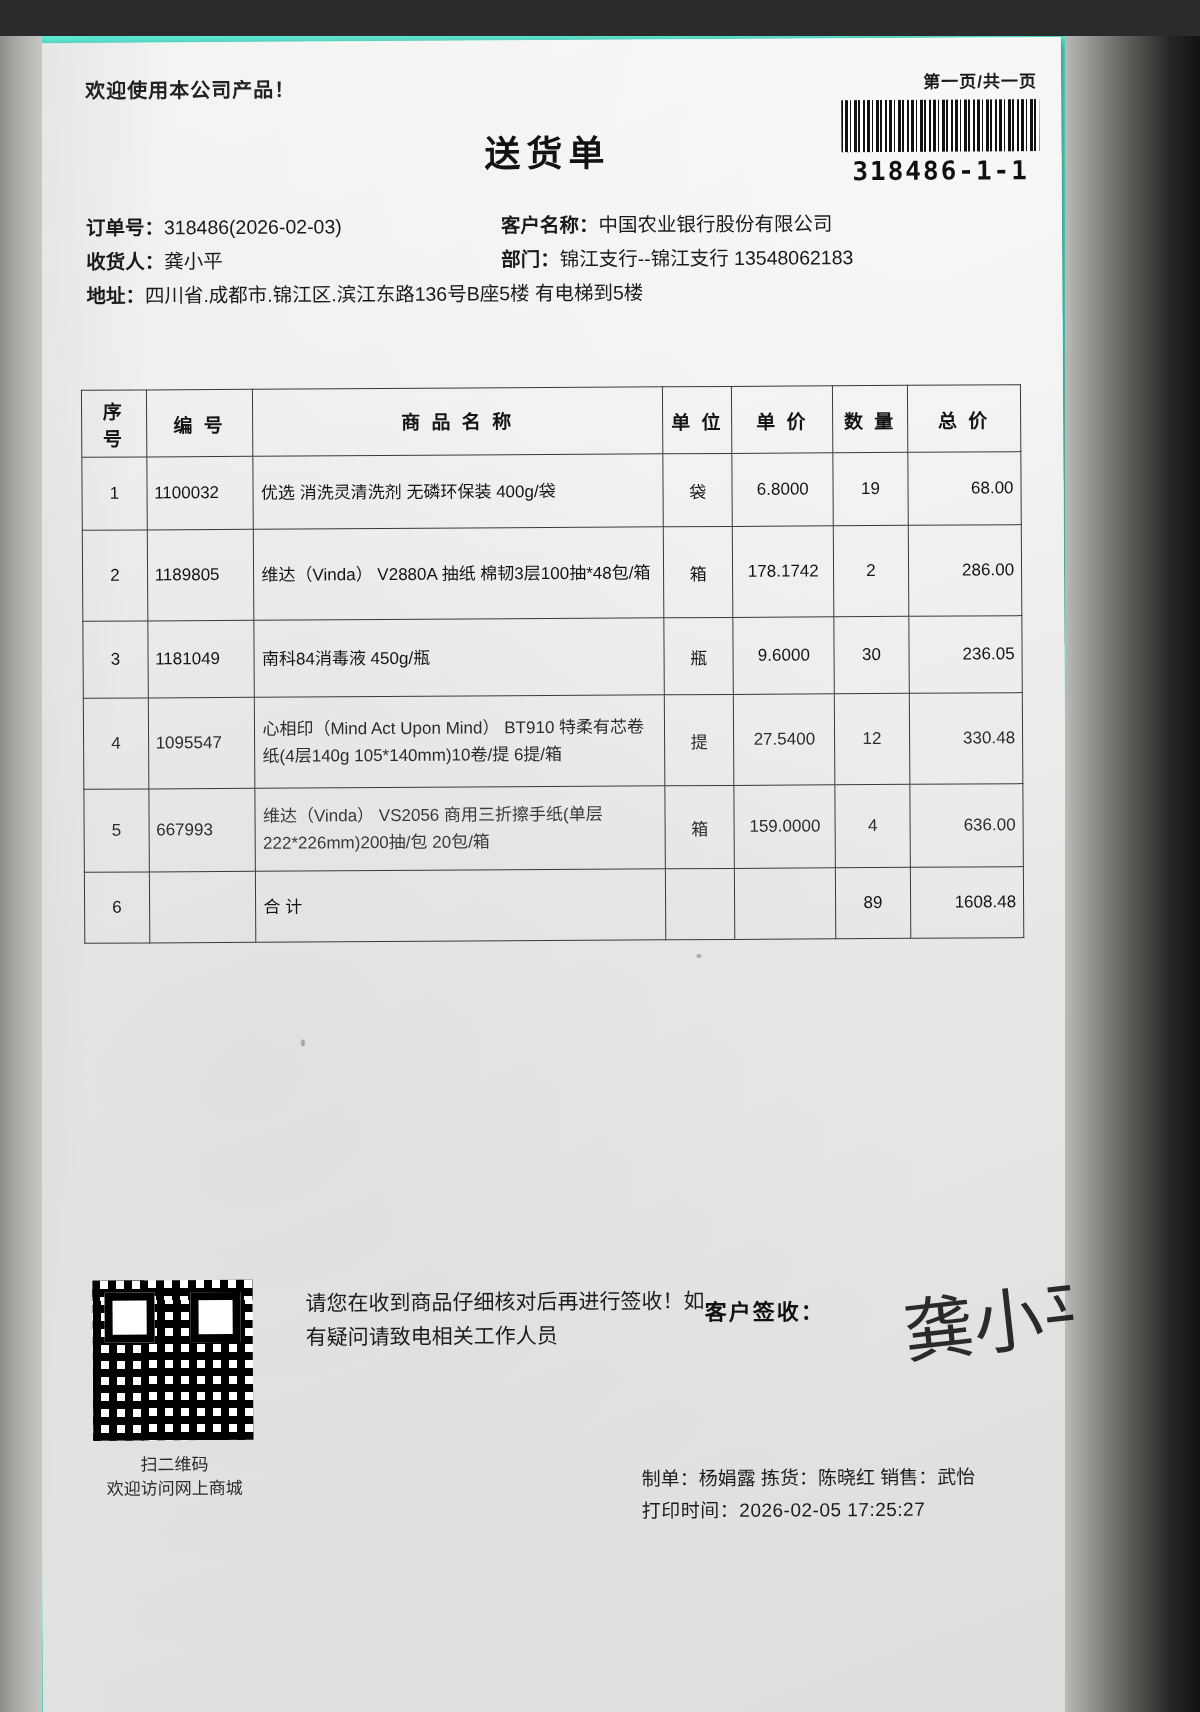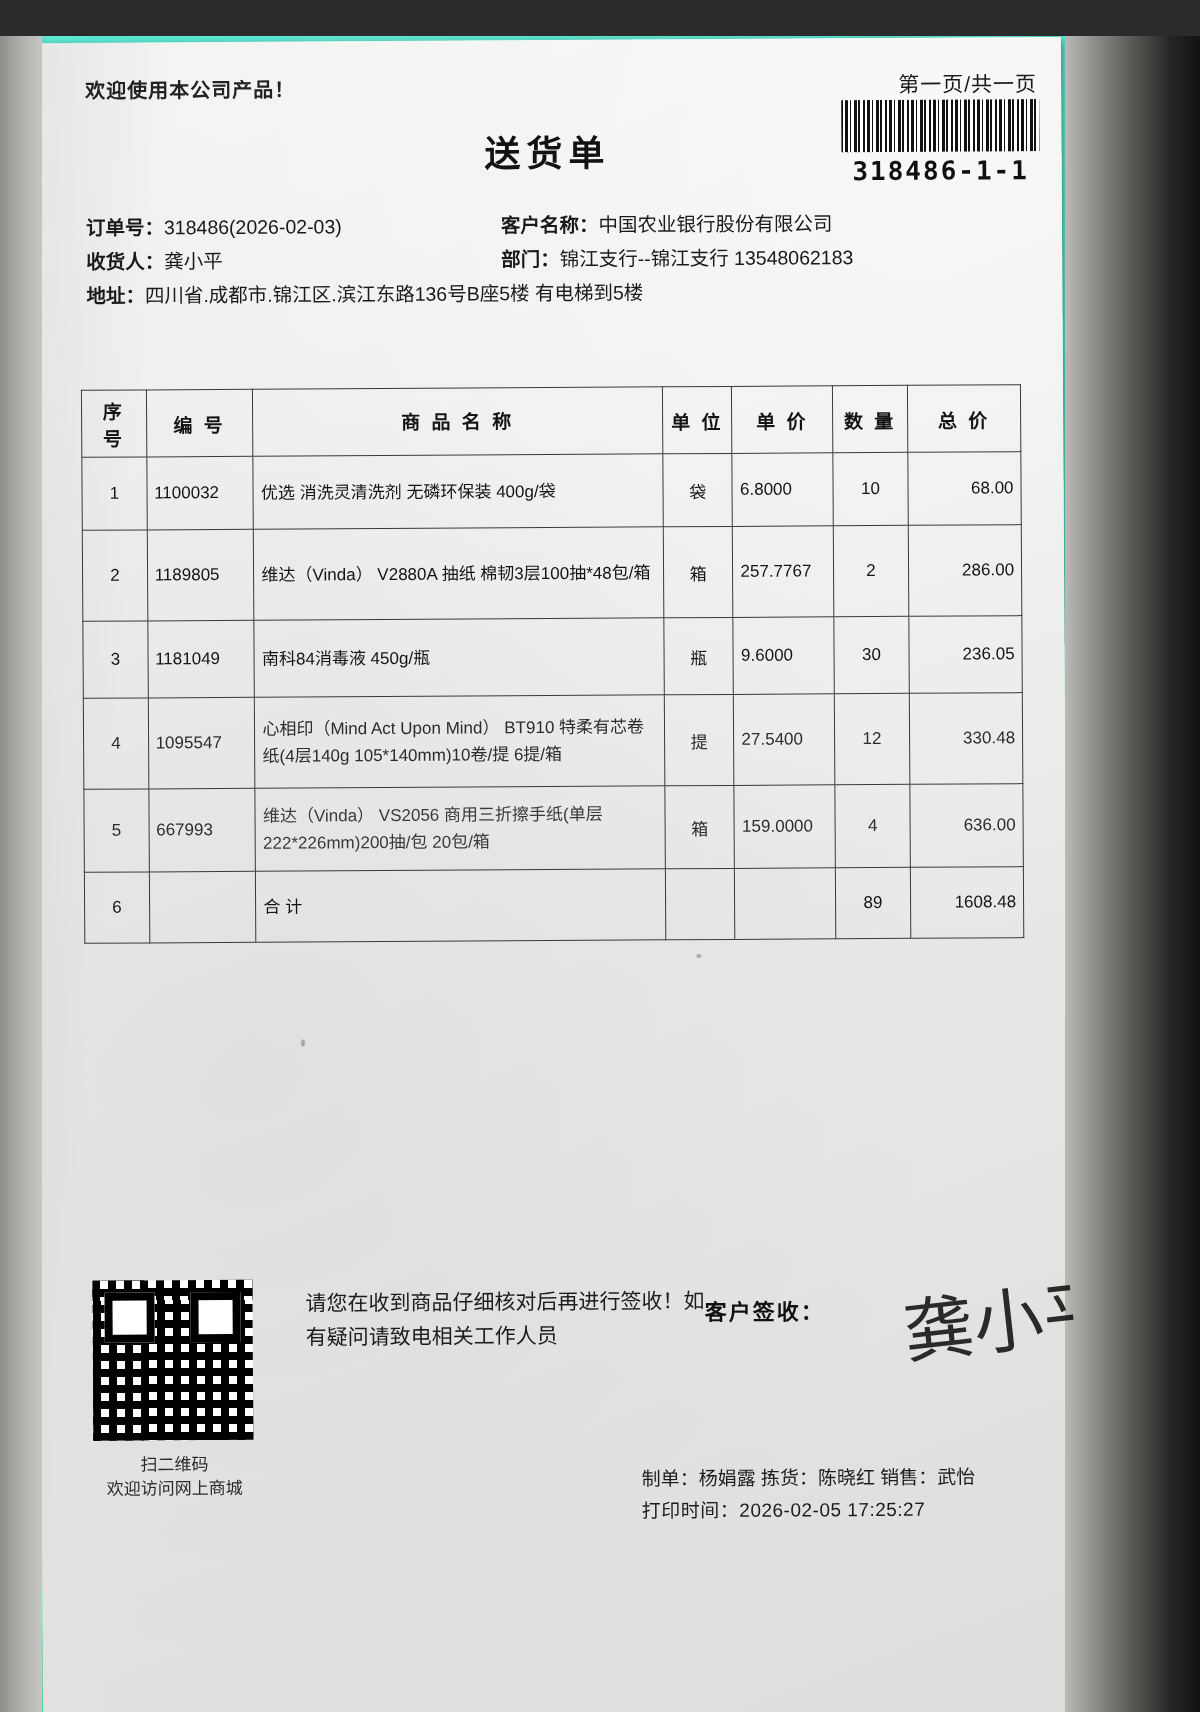--- a/index.html
+++ b/index.html
@@ -88,22 +88,22 @@
     text-align: center;
     font-size: 36px;
     font-weight: bold;
     letter-spacing: 6px;
     color: #121212;
   }
   .page-no {
     position: absolute;
     right: 24px;
     top: 30px;
-    font-size: 21px;
-    font-weight: normal;
+    font-size: 17px;
+    font-weight: bold;
     letter-spacing: 1px;
     color: #1a1a1a;
   }
   .barcode {
     position: absolute;
     right: 22px;
     top: 62px;
     width: 198px;
     height: 52px;
     background-image: repeating-linear-gradient(90deg,
@@ -170,21 +170,21 @@
     font-size: 19px;
     font-weight: bold;
     letter-spacing: 3px;
     height: 44px;
     text-align: center;
   }
   .c-idx   { width: 54px;  text-align: center; }
   .c-code  { width: 96px;  text-align: left; }
   .c-name  { width: 438px; text-align: left; line-height: 27px; }
   .c-unit  { width: 60px;  text-align: center; }
-  .c-price { width: 88px;  text-align: left; padding-right: 12px; }
+  .c-price { width: 88px;  text-align: center; padding-right: 12px; }
   .c-qty   { width: 66px;  text-align: center; }
   .c-total { width: 104px; text-align: right; padding-right: 12px; }
   tr.r1 td { height: 60px; }
   tr.r2 td { height: 78px; }
   tr.r3 td { height: 64px; }
   tr.r4 td { height: 78px; }
   tr.r5 td { height: 70px; }
   tr.r6 td { height: 58px; }
 
   
@@ -350,29 +350,29 @@
           <th class="c-total">总 价</th>
         </tr>
       </thead>
       <tbody>
         <tr class="r1">
           <td class="c-idx">1</td>
           <td class="c-code">1100032</td>
           <td class="c-name">优选 消洗灵清洗剂 无磷环保装 400g/袋</td>
           <td class="c-unit">袋</td>
           <td class="c-price">6.8000</td>
-          <td class="c-qty">10</td>
+          <td class="c-qty">19</td>
           <td class="c-total">68.00</td>
         </tr>
         <tr class="r2">
           <td class="c-idx">2</td>
           <td class="c-code">1189805</td>
           <td class="c-name">维达（Vinda） V2880A 抽纸 棉韧3层100抽*48包/箱</td>
           <td class="c-unit">箱</td>
-          <td class="c-price">257.7767</td>
+          <td class="c-price">178.1742</td>
           <td class="c-qty">2</td>
           <td class="c-total">286.00</td>
         </tr>
         <tr class="r3">
           <td class="c-idx">3</td>
           <td class="c-code">1181049</td>
           <td class="c-name">南科84消毒液 450g/瓶</td>
           <td class="c-unit">瓶</td>
           <td class="c-price">9.6000</td>
           <td class="c-qty">30</td>

